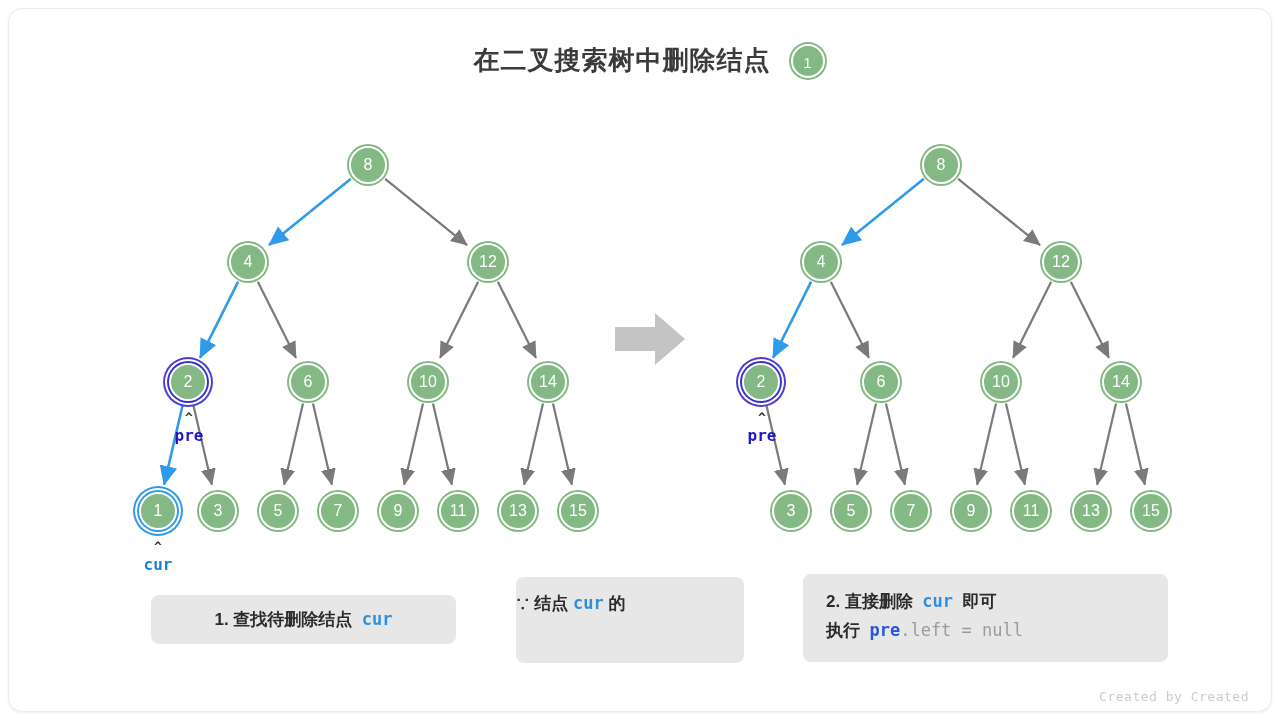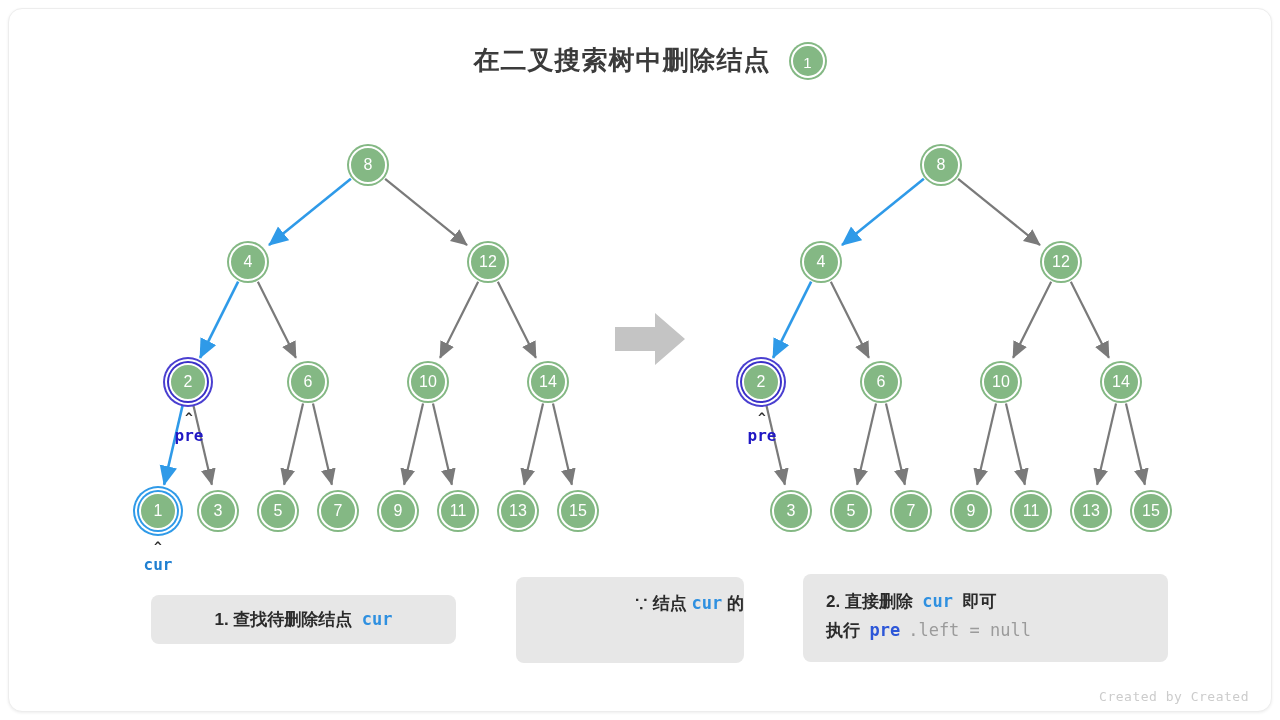--- a/index.html
+++ b/index.html
@@ -143,33 +143,33 @@
   .cap .line {
     white-space: nowrap;
     font-size: 17px;
     font-weight: bold;
     color: #2b2b2b;
     line-height: 28px;
   }
   .mono { font-family: "DejaVu Sans Mono", monospace; }
   .blue { color: #2f90e0; font-weight: bold; }
   .blue-d { color: #2d57d8; font-weight: bold; }
-  .gray { color: #9b9b9b; font-weight: normal; margin-left: 8px; }
+  .gray { color: #9b9b9b; font-weight: normal; }
 
   #cap-1 {
     left: 142px; top: 586px;
     width: 305px; height: 49px;
     padding: 10px 0 0 0;
     text-align: center;
   }
   #cap-mid {
     left: 507px; top: 568px;
     width: 228px; height: 86px;
     padding: 12px 0 0 0;
-    text-align: right;
+    text-align: left;
   }
   #cap-2 {
     left: 794px; top: 565px;
     width: 365px; height: 88px;
     padding: 13px 0 0 23px;
     text-align: left;
   }
 
   
   #credit {

